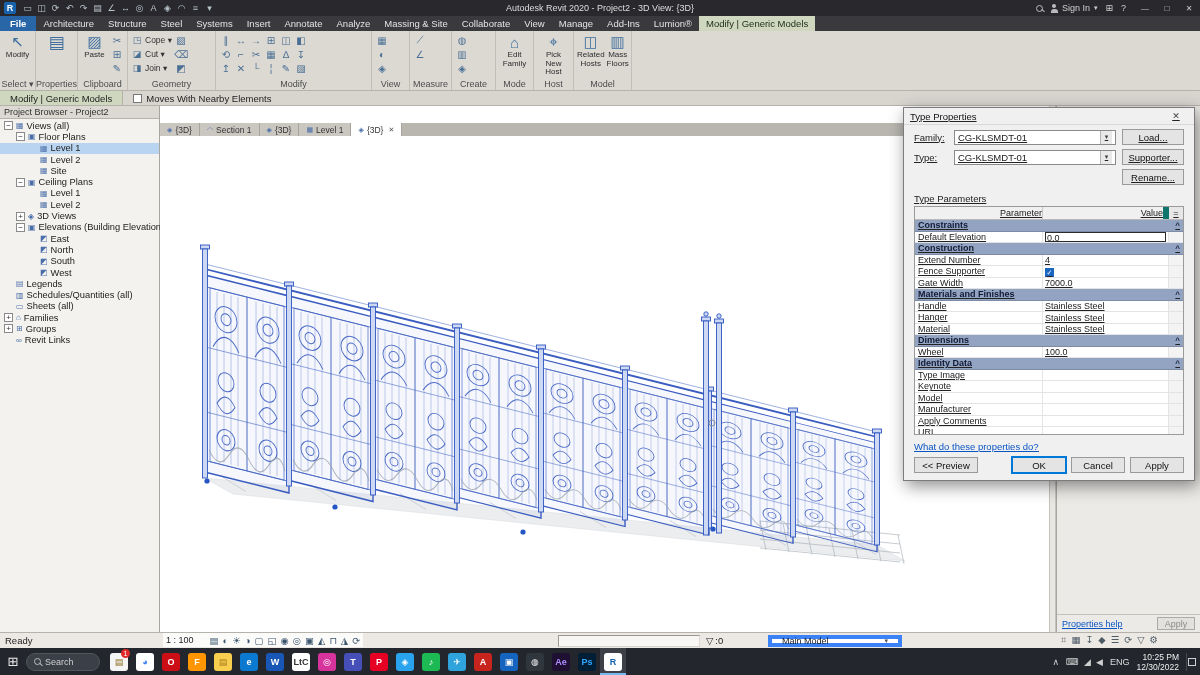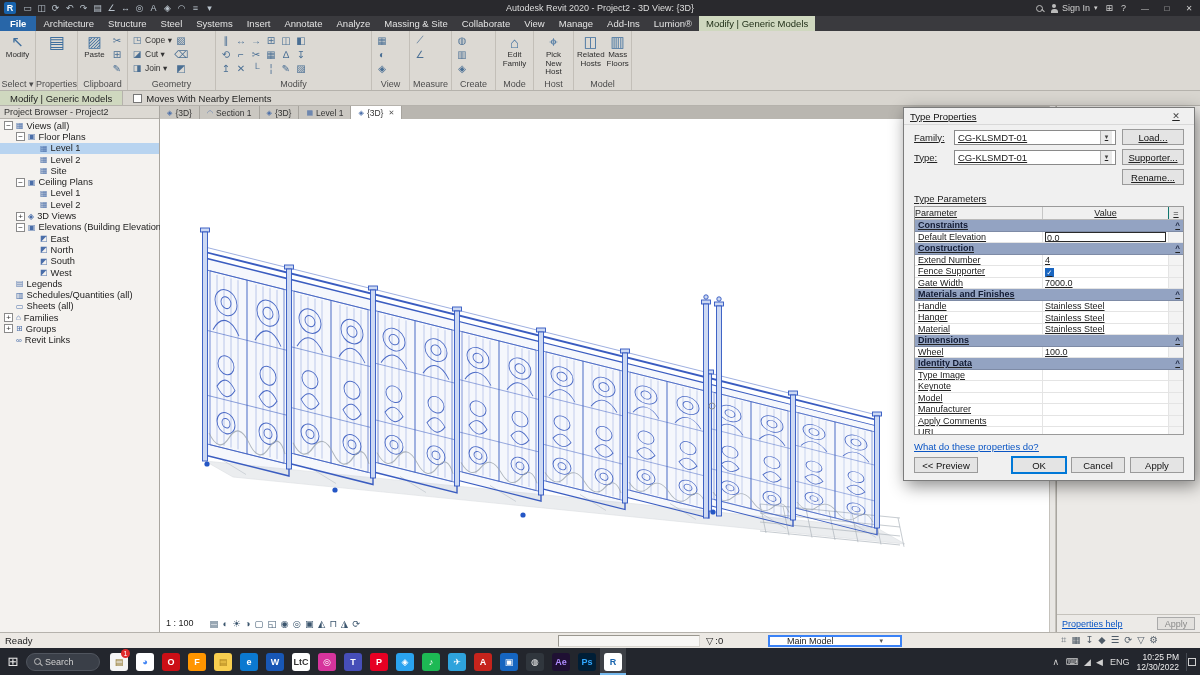--- a/index.html
+++ b/index.html
@@ -52,21 +52,21 @@
   #pb-title { height:13px; background:#dcd9d3; border-bottom:1px solid #b5b2ac; font-size:9px; display:flex; align-items:center; padding:0 4px; color:#333;}
   #pb-tree { font-size:9.3px; padding-top:1px;}
   .tree-row { height:11.3px; display:flex; align-items:center; gap:3px; white-space:nowrap; cursor:pointer;}
   .tree-row.selected { background:#b8d4f0; }
   .tree-exp { width:9px; height:9px; border:1px solid #8a8a8a; background:#fff; font-size:8px; line-height:7px; text-align:center; color:#333; flex:none;}
   .tree-exp:empty { visibility:hidden; }
   .tree-ico { color:#4a6ea9; font-size:8px; flex:none;}
   .tree-label { color:#1c1c1c; }
 
   
-  #canvas { position:absolute; left:160px; top:106px; width:889px; height:526px; background:#fff; overflow:hidden;text-decoration:underline;}
+  #canvas { position:absolute; left:160px; top:123px; width:889px; height:526px; background:#fff; overflow:hidden;text-decoration:underline;}
   #viewtabs { position:absolute; left:0; top:0; right:0; height:13px; background:#b9b6b0; display:flex; z-index:3;}
   .vtab { display:flex; align-items:center; gap:3px; padding:0 7px; background:#cac7c1; border-right:1px solid #a7a49e; font-size:8.5px; color:#333; cursor:pointer;}
   .vtab .vt-ico { font-size:7px; color:#4a6ea9;}
   .vtab.active { background:#fff; }
   .vtab .vt-close { font-size:7px; color:#555; margin-left:2px;}
   .vtab .vt-close:empty { display:none; }
   #model-svg { position:absolute; left:0; top:0; z-index:1;}
   #vcb { position:absolute; left:3px; bottom:2px; height:14px; display:flex; align-items:center; gap:16px; z-index:3; background:rgba(255,255,255,.8); padding:0 3px;}
   #vcb-scale { font-size:9px; color:#222; }
   .vcb-ico { font-size:9.5px; color:#3c566e; cursor:pointer;}
@@ -86,22 +86,22 @@
   #dlg-close { margin-left:auto; width:24px; height:16px; display:flex; align-items:center; justify-content:center; font-size:9px; color:#444; cursor:pointer;}
   .dlg-row { display:flex; align-items:center; margin:4px 10px 0 10px; gap:6px;}
   .dlg-lab { width:34px; flex:none;}
   .combo { flex:1; height:15px; background:#fff; border:1px solid #8a8a8a; display:flex; align-items:center; padding:0 3px; font-size:9.5px; cursor:pointer;}
   .combo .caret { margin-left:auto; width:12px; height:13px; background:#e9e9e9; border-left:1px solid #b5b5b5; font-size:7px; display:flex; align-items:center; justify-content:center; color:#444;}
   .wbtn { height:16px; background:#e4e4e4; border:1px solid #9a9a9a; font-size:9.5px; display:inline-flex; align-items:center; justify-content:center; cursor:pointer; color:#111;}
   .wbtn.sm { width:62px; flex:none;}
   #dlg-caption { margin:8px 10px 2px 10px; color:#222;}
   #tp-table { margin:0 10px; border:1px solid #9a9a9a; background:#fff;}
   #tp-head { display:flex; height:13px; background:#f0f0f0; border-bottom:1px solid #b9b9b9; font-size:9px; color:#222;}
-  #tp-head .h-p { width:128px; border-right:1px solid #c6c6c6; text-align:left; line-height:13px;}
-  #tp-head .h-v { width:126px; border-right:1px solid #0f766e; text-align:center; line-height:13px;}
+  #tp-head .h-p { width:128px; border-right:1px solid #c6c6c6; text-align:right; line-height:13px;}
+  #tp-head .h-v { width:126px; border-right:6px solid #0f766e; text-align:right; line-height:13px;}
   #tp-head .h-a { width:14px; text-align:center; line-height:13px; background:#e7e7e7;}
   #tp-body { height:214px; overflow:hidden;}
   .tp-row { display:flex; height:11.5px; border-bottom:1px solid #e4e4e4; font-size:9px; align-items:stretch;}
   .tp-row.group { background:#93a3c2; border-bottom:1px solid #7e8ba6; color:#111a33; font-weight:bold; align-items:center; padding:0 3px;gap:41px;}
   .tp-row.group .g-chev { margin-left:auto; font-size:8px; color:#1b2540;}
   .p-cell { width:128px; border-right:1px solid #e4e4e4; padding:0 3px; display:flex; align-items:center; white-space:nowrap; overflow:hidden; color:#222;}
   .v-cell { width:126px; border-right:1px solid #e4e4e4; padding:0 2px; display:flex; align-items:flex-end; white-space:nowrap; overflow:hidden;}
   .a-cell { width:14px; background:#f3f3f3;}
   .v-edit { display:block; width:100%; height:10px; line-height:10px; border:1px solid #2a2a2a; background:#fff; padding:0 1px;}
   .cbx { width:9px; height:9px; background:#1a66c0; color:#fff; font-size:7px; line-height:9px; text-align:center; display:inline-block;}
@@ -111,21 +111,21 @@
   #dlg-buttons .grp { margin-left:auto; display:flex; gap:5px;}
   #btn-ok { width:54px; outline:1px solid #0078d7; border-color:#0078d7;}
   #btn-cancel,#btn-apply { width:54px;}
   #btn-preview { width:64px;}
 
   
   #statusbar { position:absolute; left:0; top:632px; width:1200px; height:16px; background:#ece9e4; border-top:1px solid #b5b2ac; font-size:9.5px; color:#222;}
   #sb-ready { position:absolute; left:5px; top:2px;}
   #sb-worksets { position:absolute; left:558px; top:2px; width:142px; height:12px; background:#f7f6f4; border:1px solid #9a978f; border-bottom-color:#d8d5cf; border-right-color:#d8d5cf;}
   #sb-filter { position:absolute; left:706px; top:2px; display:flex; gap:2px; align-items:center;}
-  #sb-mainmodel { position:absolute; left:768px; top:2px; width:134px; height:12px; background:#fff; border:2px solid #3b82f6; display:flex; align-items:center; padding:0 17px; font-size:9px; cursor:pointer;}
+  #sb-mainmodel { position:absolute; left:768px; top:2px; width:134px; height:12px; background:#fff; border:4px solid #3b82f6; display:flex; align-items:center; padding:0 10px; font-size:9px; cursor:pointer;}
   #sb-mainmodel .caret { margin-left:auto; font-size:7px; color:#555;}
   #sb-icons { position:absolute; right:42px; top:1px; display:flex; gap:5px;}
   .sb-ico { font-size:9.5px; color:#4e5a66; cursor:pointer;}
 
   
   #taskbar { position:absolute; left:0; top:648px; width:1200px; height:27px; background:#23262d; display:flex; align-items:center; z-index:60; color:#ddd;}
   #start { width:26px; height:27px; display:flex; align-items:center; justify-content:center; color:#e8e8e8; font-size:13px; cursor:pointer;}
   #tb-search { width:74px; height:18px; background:#3a3f48; border:1px solid #50555e; border-radius:9px; display:flex; align-items:center; gap:4px; padding:0 7px; font-size:9px; color:#cfcfcf; cursor:pointer;}
   #taskbar-icons { display:flex; margin-left:6px; height:27px;}
   .tb-item { width:26px; height:27px; position:relative; display:flex; align-items:center; justify-content:center; cursor:pointer;}

